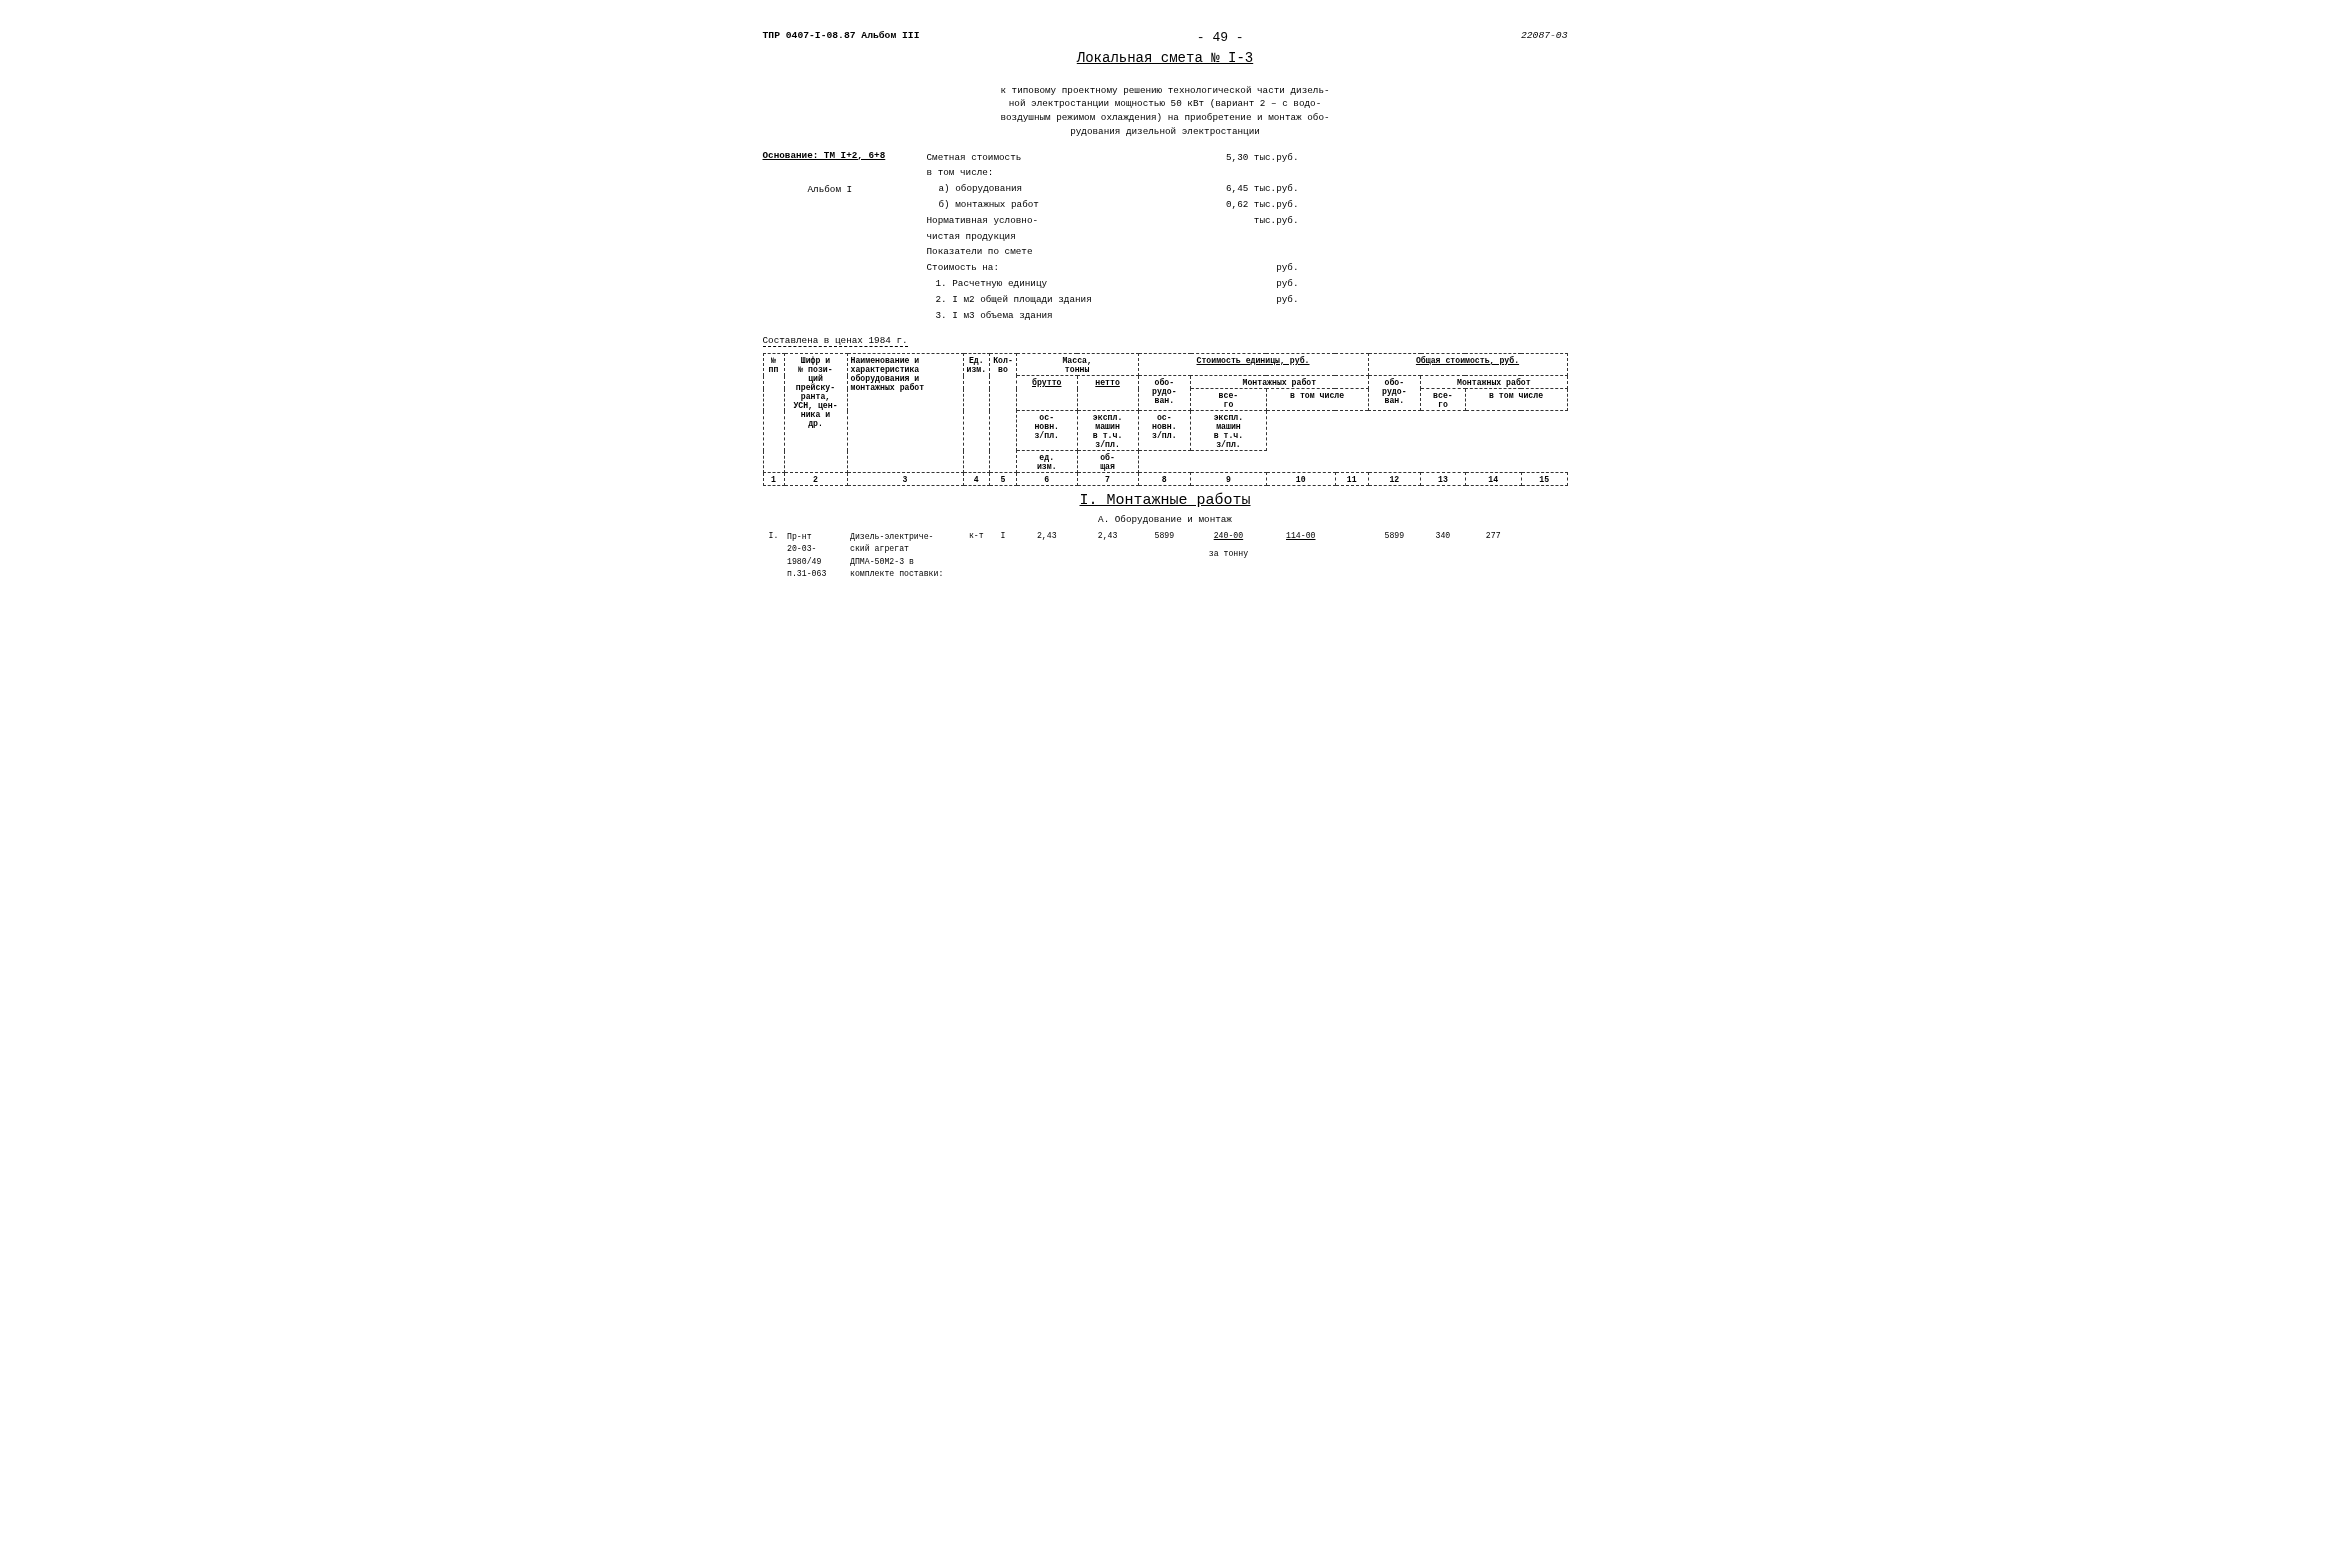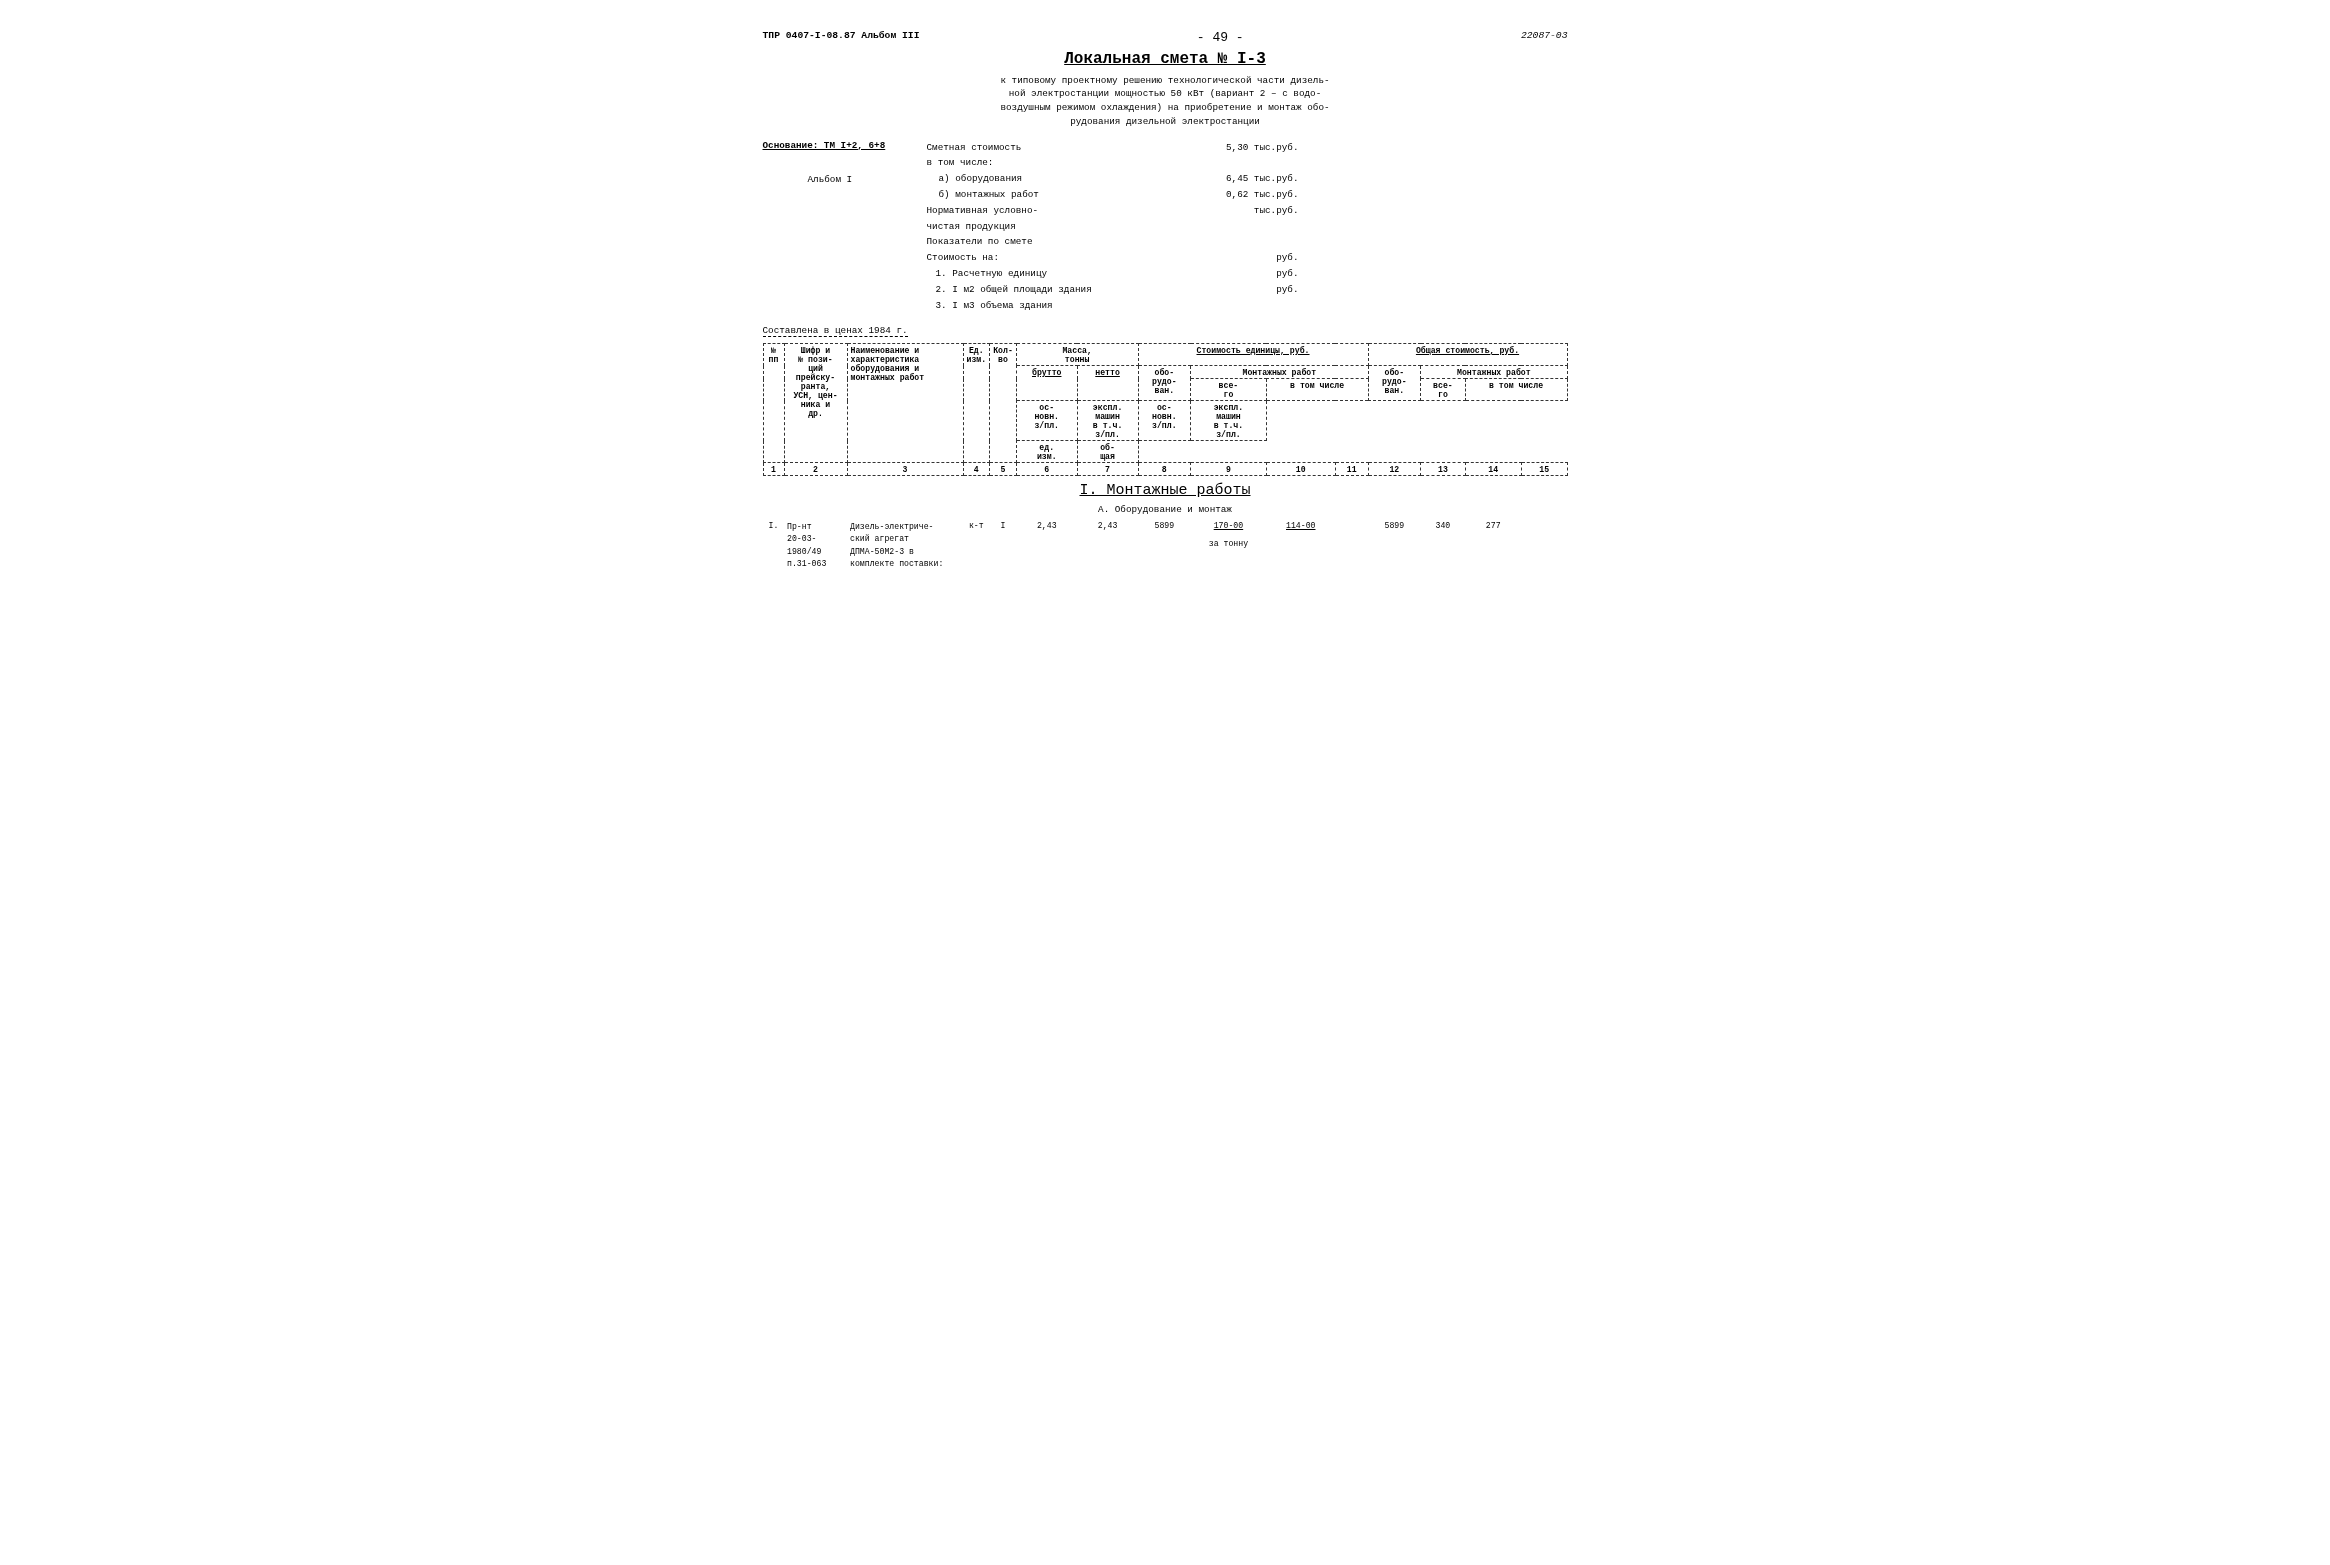--- a/index.html
+++ b/index.html
@@ -32,24 +32,24 @@
     }
     .header-right {
       font-size: 9.7px;
       font-style: italic;
     }
     .title-section {
       text-align: center;
       margin-bottom: 9px;
     }
     .title-section .main-title {
-      font-size: 16px;
-      font-weight: bold;
+      font-size: 14px;
+      font-weight: normal;
       text-decoration: underline;
-      margin-bottom: 6px;
+      margin-bottom: 18px;
     }
     .subtitle-text {
       font-size: 9.3px;
       line-height: 1.5;
       text-align: center;
       max-width: 522px;
       margin: 0 auto;
     }
     .info-block {
       display: flex;
@@ -227,21 +227,21 @@
     </tr>
     <tr>
       <td class="center" style="border: none;">I.</td>
       <td class="left" style="border: none; font-size: 8.2px; line-height: 1.5;">Пр-нт<br>20-03-<br>1980/49<br>п.31-063</td>
       <td class="left" style="border: none; font-size: 8.2px; line-height: 1.5;">Дизель-электриче-<br>ский агрегат<br>ДПМА-50М2-3 в<br>комплекте поставки:</td>
       <td class="center" style="border: none;">к-т</td>
       <td class="center" style="border: none;">I</td>
       <td class="center" style="border: none;">2,43</td>
       <td class="center" style="border: none;">2,43</td>
       <td class="center" style="border: none;">5899</td>
-      <td class="center" style="border: none;"><span class="underline-text">170-00</span><br><br>за тонну</td>
+      <td class="center" style="border: none;"><span class="underline-text">240-00</span><br><br>за тонну</td>
       <td class="center" style="border: none;"><span class="underline-text">114-00</span></td>
       <td class="center" style="border: none;"></td>
       <td class="center" style="border: none;">5899</td>
       <td class="center" style="border: none;">340</td>
       <td class="center" style="border: none;">277</td>
       <td class="center" style="border: none;"></td>
     </tr>
   </tbody>
 </table>
 </div>

